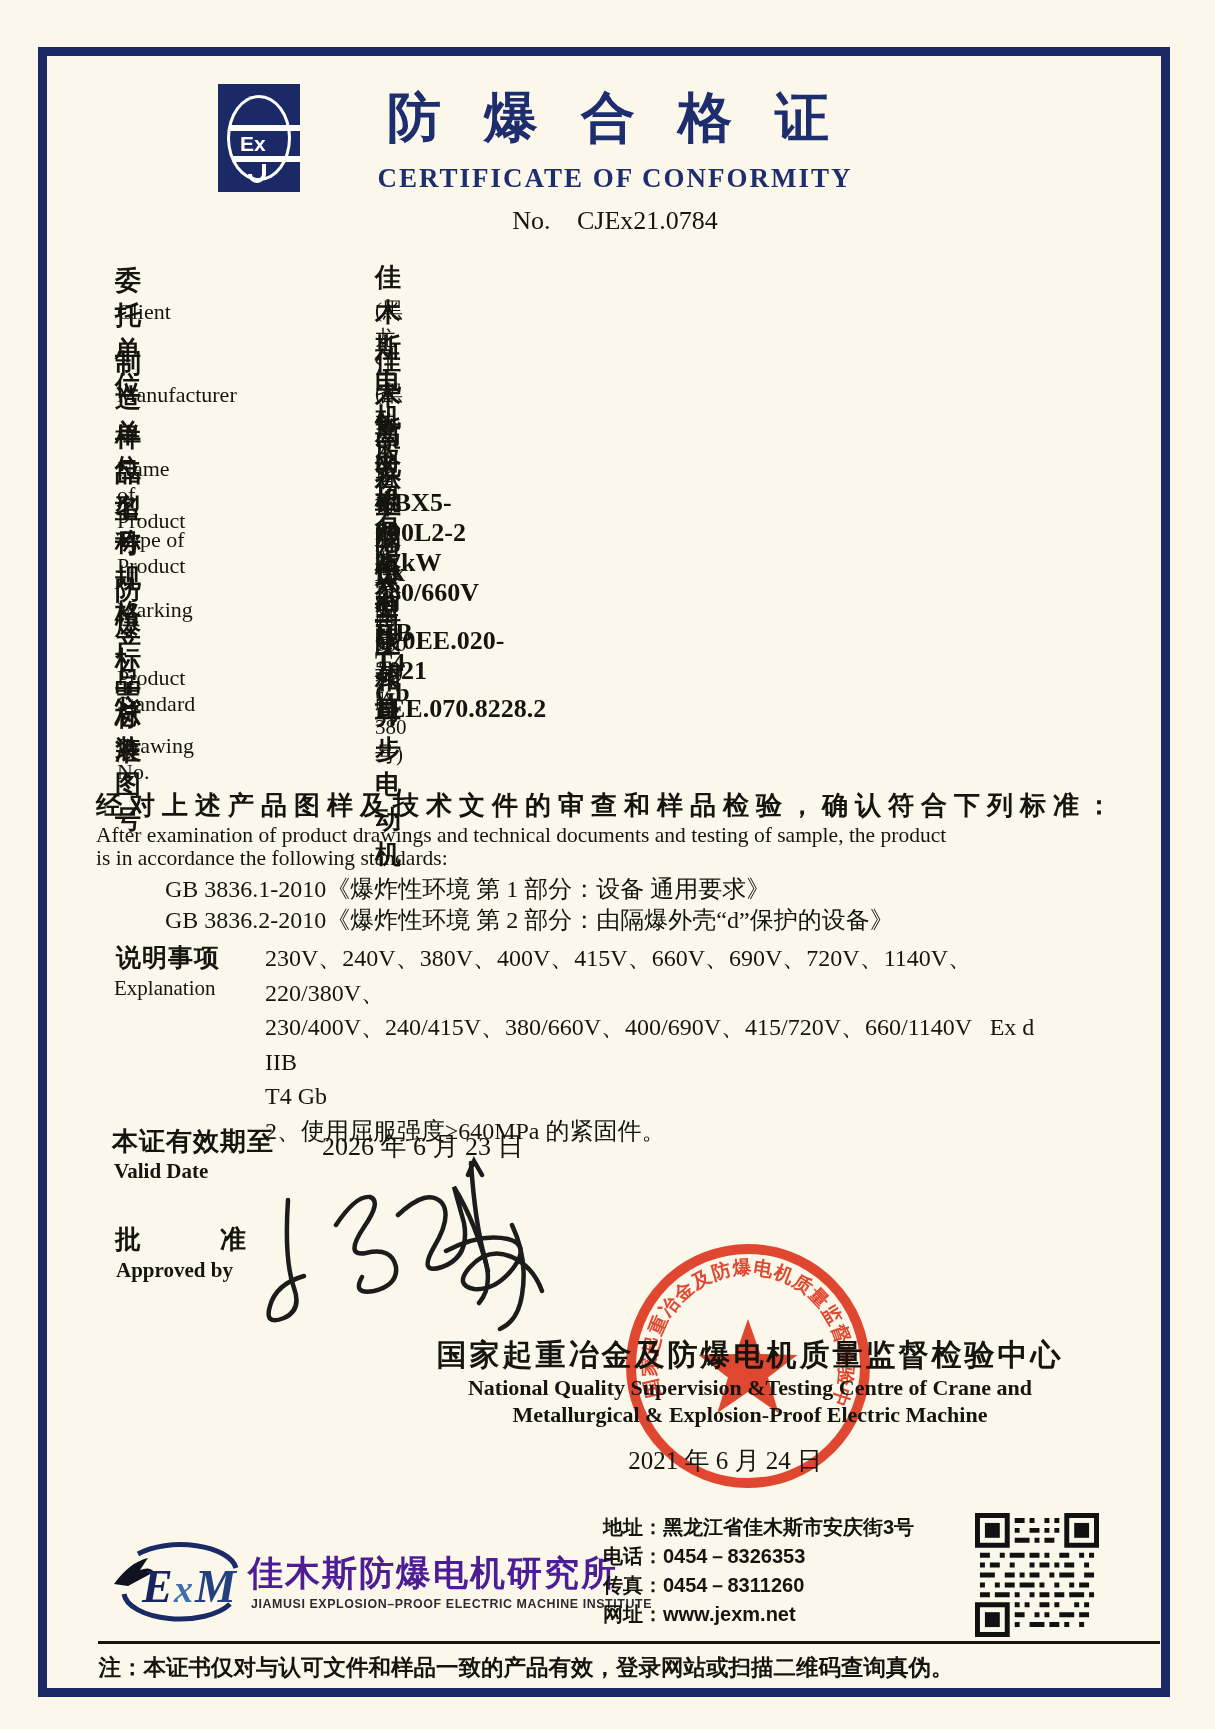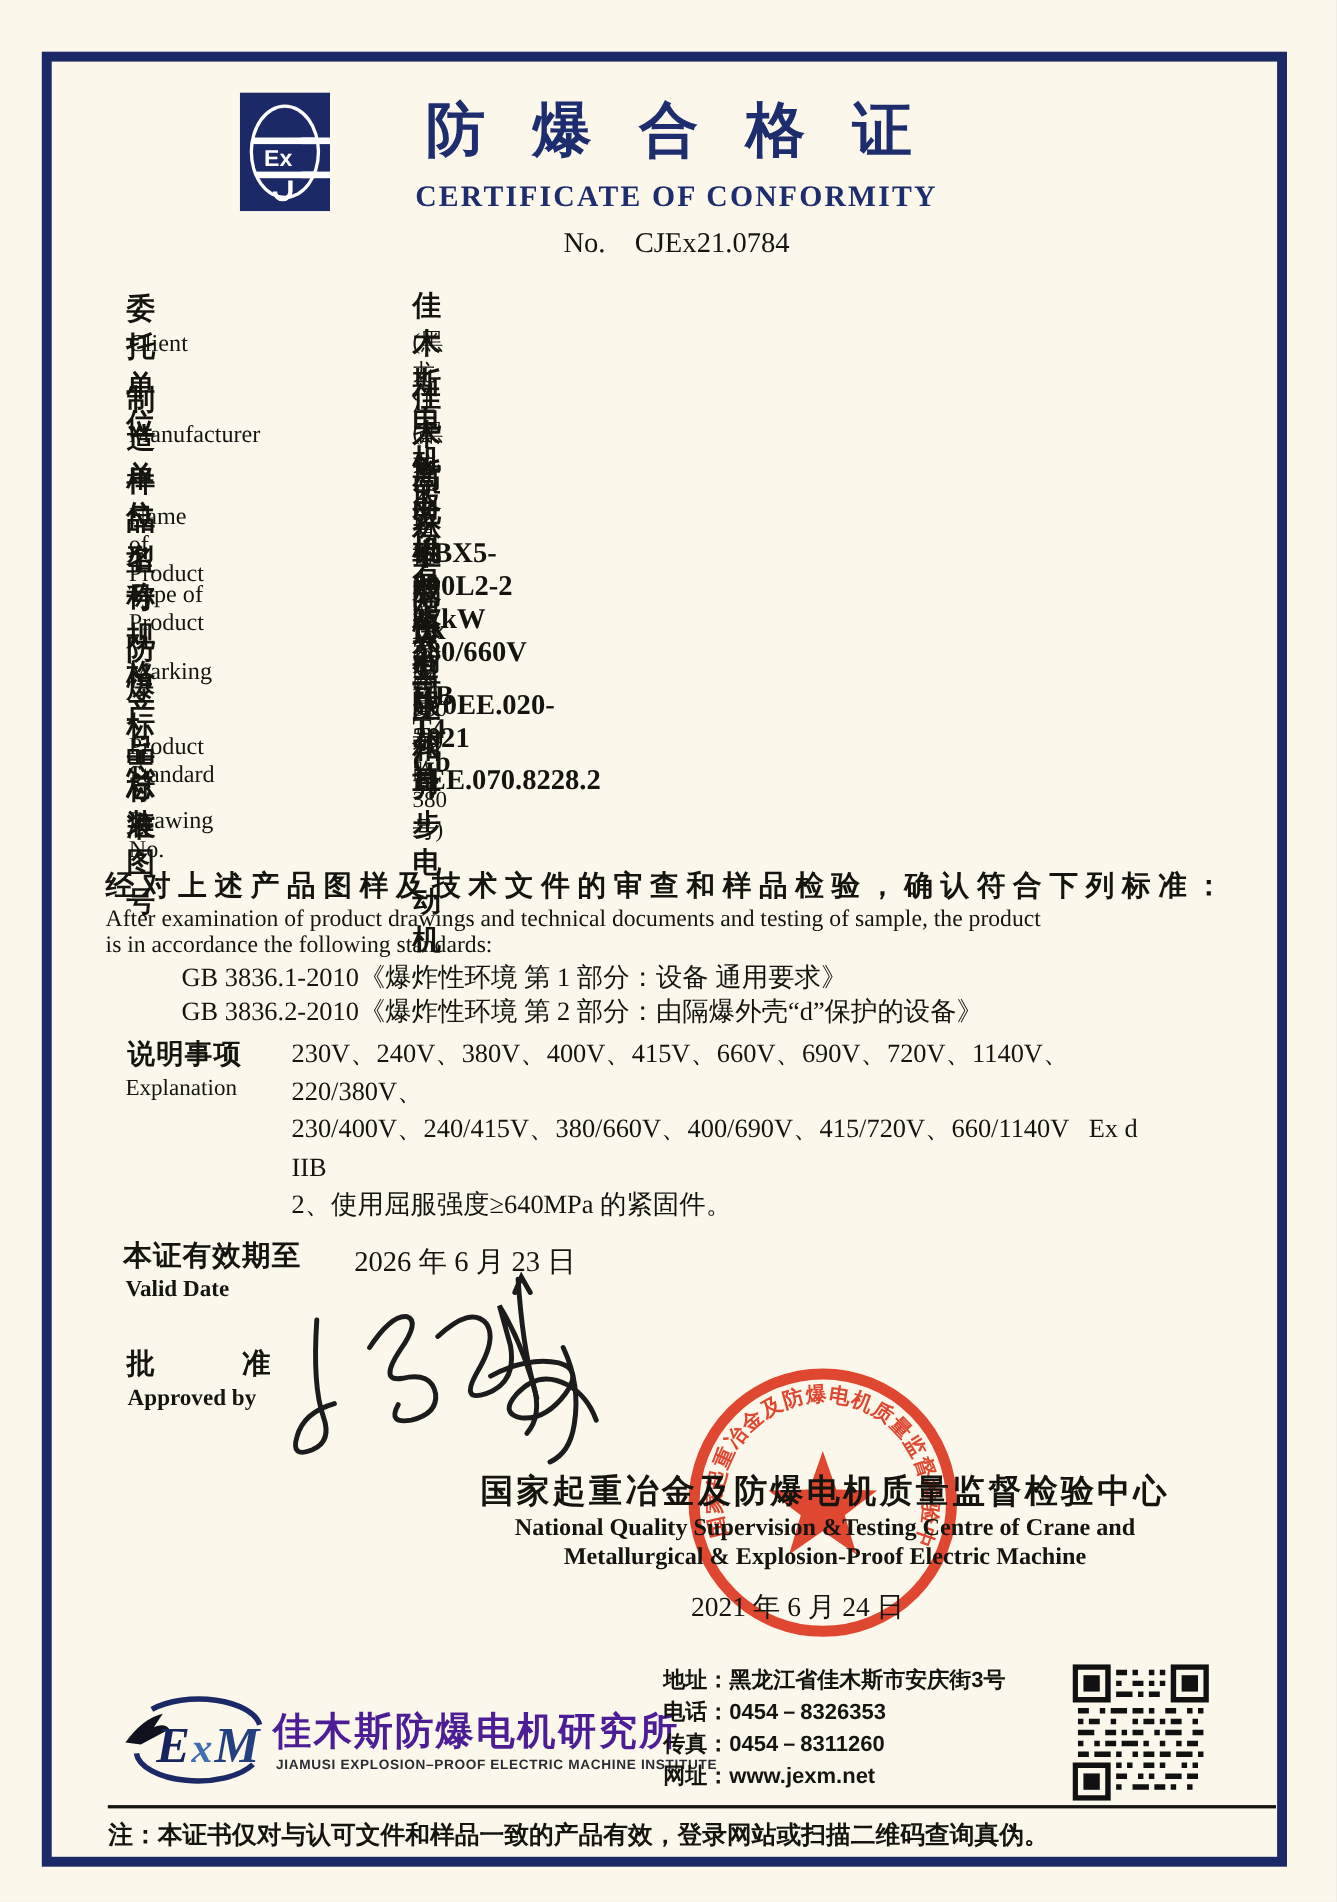--- a/index.html
+++ b/index.html
@@ -112,20 +112,21 @@
   <div class="abs stmt-en" style="left:96px;top:824px;width:1030px;" data-bind="statement.en_lines.0">After examination of product drawings and technical documents and testing of sample, the product</div>
   <div class="abs stmt-en" style="left:96px;top:847px;width:1030px;" data-bind="statement.en_lines.1">is in accordance the following standards:</div>
   <div class="abs std" style="left:165px;top:874px;" data-bind="statement.standards.0">GB 3836.1-2010《爆炸性环境 第 1 部分：设备 通用要求》</div>
   <div class="abs std" style="left:165px;top:905px;" data-bind="statement.standards.1">GB 3836.2-2010《爆炸性环境 第 2 部分：由隔爆外壳“d”保护的设备》</div>
 
   <div class="abs lbl-cn" style="left:116px;top:941px;letter-spacing:1px;font-size:25px;" data-bind="explanation.label_cn">说明事项</div>
   <div class="abs sub" style="left:114px;top:976px;" data-bind="explanation.label_en">Explanation</div>
   <div class="abs" style="left:265px;top:941px;width:800px;">
     <div class="exp-line" data-bind="explanation.lines.1">230V、240V、380V、400V、415V、660V、690V、720V、1140V、220/380V、</div>
     <div class="exp-line" data-bind="explanation.lines.2">230/400V、240/415V、380/660V、400/690V、415/720V、660/1140V   Ex d IIB</div>
+    <div class="exp-line" data-bind="explanation.lines.3">T4 Gb</div>
     <div class="exp-line" data-bind="explanation.lines.4">2、使用屈服强度≥640MPa 的紧固件。</div>
   </div>
 
   <div class="abs lbl-cn" style="left:112px;top:1124px;letter-spacing:1px;" data-bind="validity.label_cn">本证有效期至</div>
   <div class="abs lbl-en-b" style="left:114px;top:1159px;" data-bind="validity.label_en">Valid Date</div>
   <div class="abs date" style="left:322px;top:1129px;font-size:26px;" data-bind="validity.value">2026 年 6 月 23 日</div>
 
   <div class="abs lbl-cn" style="left:115px;top:1222px;" data-bind="approval.label_cn">批　　准</div>
   <div class="abs lbl-en-b" style="left:116px;top:1258px;" data-bind="approval.label_en">Approved by</div>
 

